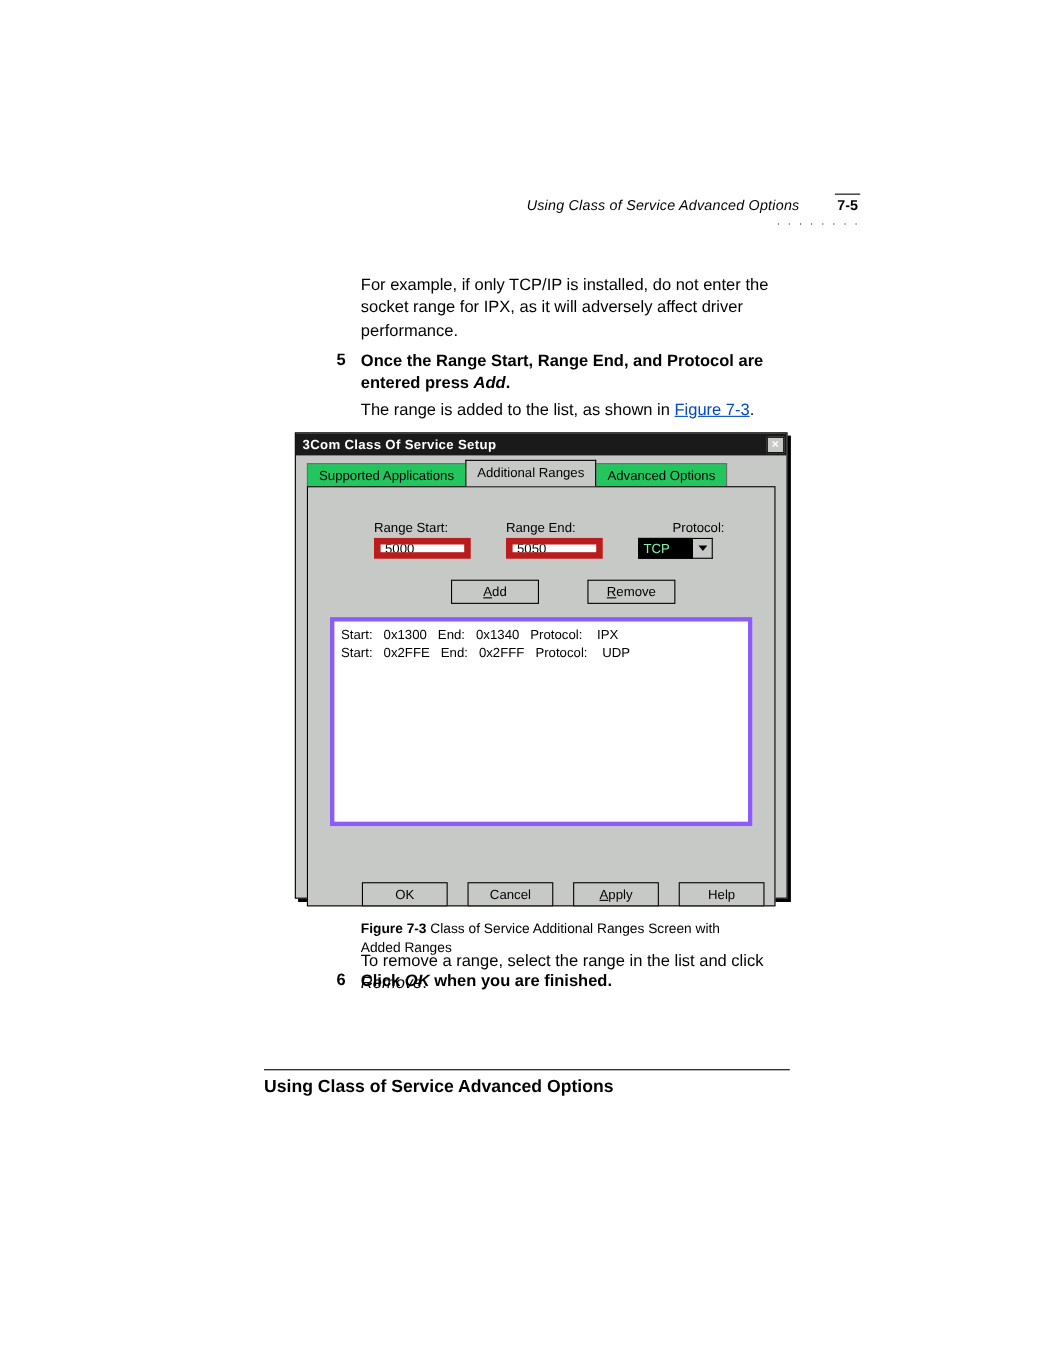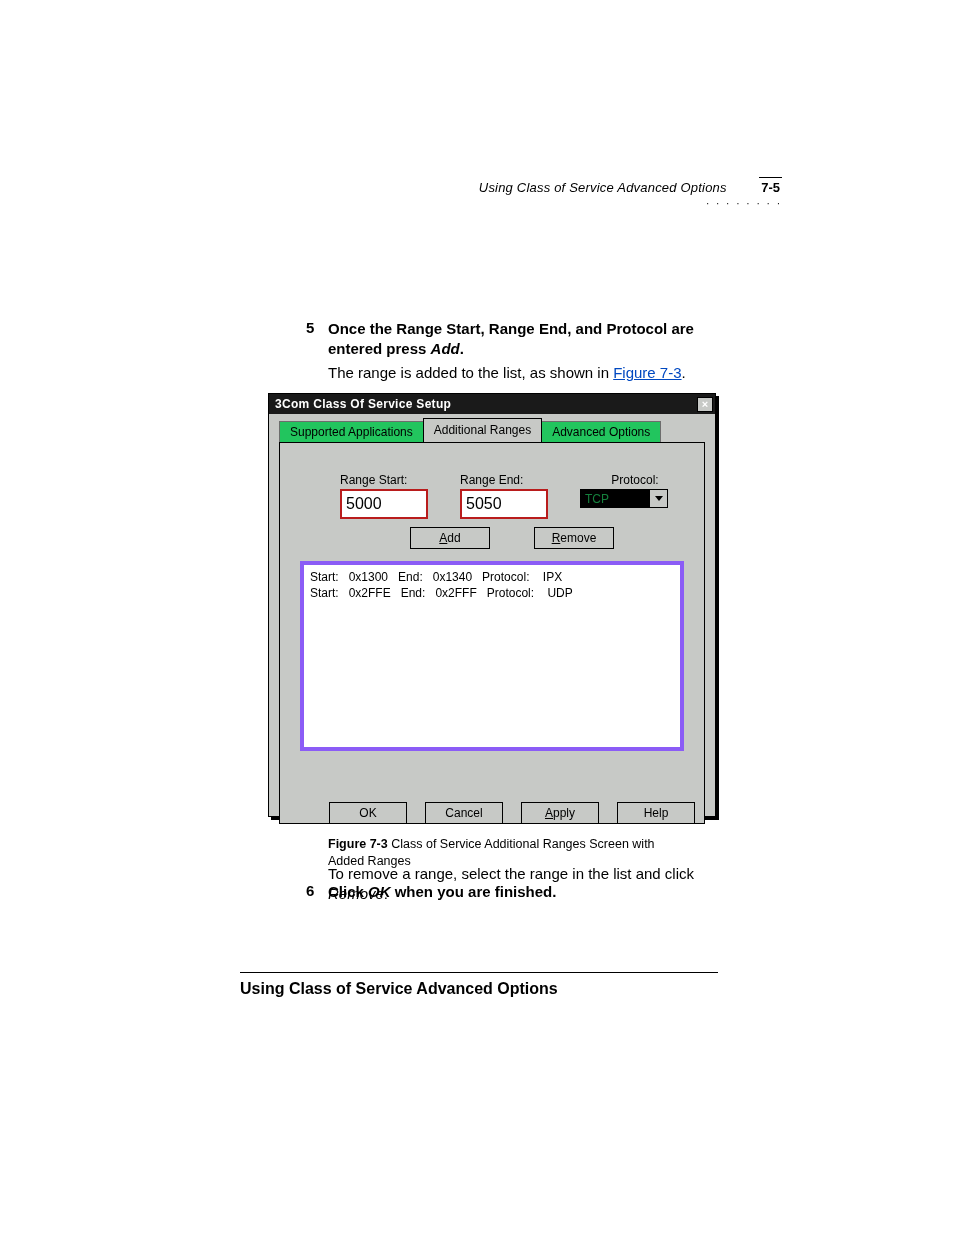--- a/index.html
+++ b/index.html
@@ -69,28 +69,28 @@
        background:#22c55e;font-size:12px;margin-right:-1px;
        position:relative;top:1px;}
   .tab.active{background:#c7c9c6;border-color:#000;z-index:2;top:0;
               padding-top:4px;padding-bottom:5px;}
   .tab-panel{border:1px solid #000;background:#c7c9c6;height:340px;
              position:relative;padding:30px 20px 10px;}
 
   
   .field{position:absolute;top:30px;width:110px;}
   .field label{display:block;font-size:12px;margin-bottom:2px;}
-  .txt{width:88px;height:30px;border:2px solid #b91c1c;background:#fff;
-       font-size:16px;padding:1px 4px;box-sizing:border-box;}
+  .txt{width:88px;height:19px;border:6px solid #b91c1c;background:#fff;
+       font-size:12px;padding:1px 4px;box-sizing:border-box;}
   .f-start{left:60px;}
   .f-end  {left:180px;}
   .f-proto{left:300px;text-align:center;}
   .proto-box{display:flex;}
-  .proto-sel{width:70px;height:19px;border:1px solid #000;background:#000;
-             color:#15803d;font-size:12px;padding:0 4px;box-sizing:border-box;
+  .proto-sel{width:50px;height:19px;border:1px solid #000;background:#000;
+             color:#86efac;font-size:12px;padding:0 4px;box-sizing:border-box;
              display:flex;align-items:center;}
   .proto-btn{width:18px;height:19px;border:1px solid #000;border-left:none;
              background:#c7c9c6;display:flex;align-items:center;
              justify-content:center;box-sizing:border-box;}
   .caret{width:0;height:0;border-left:4px solid transparent;
          border-right:4px solid transparent;border-top:5px solid #000;}
 
   .btn{height:22px;border:1px solid #000;background:#c7c9c6;
        font-size:12px;padding:0;box-sizing:border-box;display:flex;
        align-items:center;justify-content:center;cursor:default;}
@@ -113,20 +113,21 @@
 <body>
 
 <div class="page">
 
   <div class="runhead">
     <span class="runhead-title">Using Class of Service Advanced Options</span>
     <span class="runhead-num">7-5</span>
   </div>
   <div class="runhead-dots">· · · · · · · ·</div>
 
+  <div class="body-col para-example">For example, if only TCP/IP is installed, do not enter the socket range for IPX, as it will adversely affect driver performance.</div>
 
   <div class="step5-num">5</div>
   <div class="body-col step5">
     <span>Once the Range Start, Range End, and Protocol are</span><br>
     <span>entered press </span><span class="em">Add</span><span>.</span>
   </div>
 
   <div class="body-col para-range">
     <span>The range is added to the list, as shown in </span><span class="link">Figure 7-3</span><span>.</span>
   </div>

